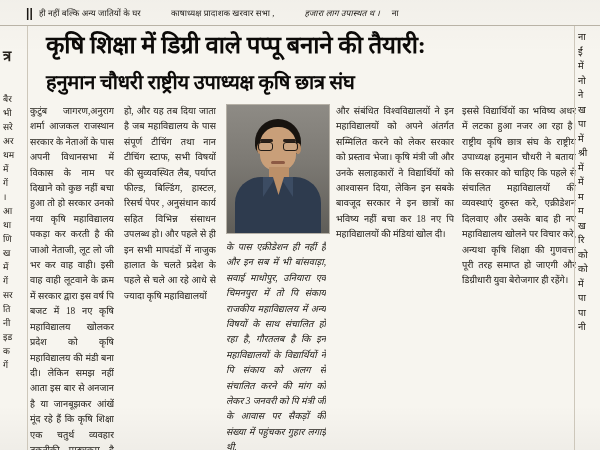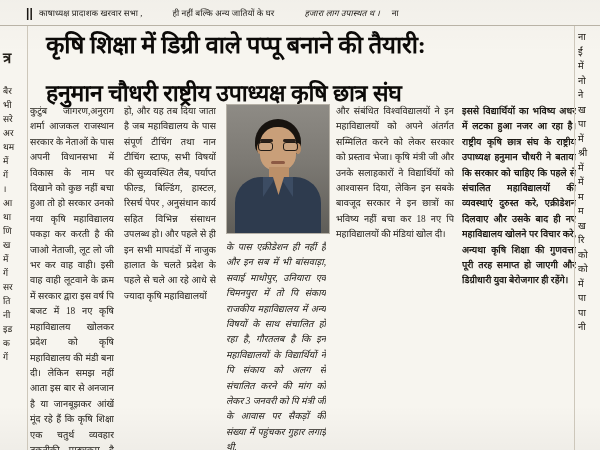--- a/index.html
+++ b/index.html
@@ -65,21 +65,22 @@
     color: #25211b;
     padding: 22px 2px 0 3px;
     overflow: hidden;
     text-align: left;
   }
   .left-gutter .lg-big {
     font-size: 15px;
     font-weight: bold;
     line-height: 20px;
     display: block;
-    margin-bottom: 16px;
+    margin-bottom: 24px;
+    font-family: Liberation Mono, monospace;
   }
   .left-gutter span { display: block; }
 
   
   .right-gutter {
     position: absolute;
     right: 0; top: 26px;
     width: 26px;
     height: 424px;
     border-left: 1px solid #cdc7ba;
@@ -102,26 +103,26 @@
     font-family: Liberation Serif, serif;
   }
   .headline .line1 {
     font-size: 24px;
     font-weight: bold;
     line-height: 34px;
     letter-spacing: -0.2px;
     white-space: nowrap;
   }
   .headline .line2 {
-    font-size: 23px;
+    font-size: 20px;
     font-weight: bold;
     line-height: 33px;
     letter-spacing: -0.2px;
     white-space: nowrap;
-    margin-top: 15px;
+    margin-top: 4px;
   }
 
   
   .body-cols {
     position: absolute;
     left: 30px;
     top: 104px;
     width: 546px;
     height: 346px;
   }
@@ -132,21 +133,21 @@
     line-height: 15.4px;
     color: #1d1a15;
     text-align: justify;
     overflow: hidden;
   }
   .col p { margin: 0; }
   .col-1 { left: 0;   width: 84px;  height: 346px; }
   .col-2 { left: 94px; width: 92px; height: 346px; }
   .col-3 { left: 196px; width: 100px; height: 210px; top: 136px; font-style: italic; }
   .col-4 { left: 306px; width: 118px; height: 346px; }
-  .col-5 { left: 432px; width: 114px; height: 346px; font-weight: bold; }
+  .col-5 { left: 432px; width: 114px; height: 346px; }
 
   
   .photo {
     position: absolute;
     left: 226px;
     top: 104px;
     width: 104px;
     height: 130px;
     background: #6d6a64;
     overflow: hidden;
@@ -251,22 +252,22 @@
     clip-path: polygon(0 0, 100% 0, 50% 100%);
   }
 </style>
 </head>
 <body>
 
 <div class="page">
 
   <div class="top-strip">
     <span class="glyph">||</span>
+    <span class="t-seg wide">ही नहीं बल्कि अन्य जातियों के घर</span>
     <span class="t-seg wide">काषाध्यक्ष प्रादाशक खरवार सभा ,</span>
-    <span class="t-seg wide">ही नहीं बल्कि अन्य जातियों के घर</span>
     <span class="t-seg narrow">हजारा लाग उपास्थत थ ।</span>
     <span class="t-seg">ना</span>
   </div>
 
   <div class="left-gutter">
     <span class="lg-big">त्र</span>
     <span>बैर</span>
     <span>भी</span>
     <span>सरे</span>
     <span>अर</span>

